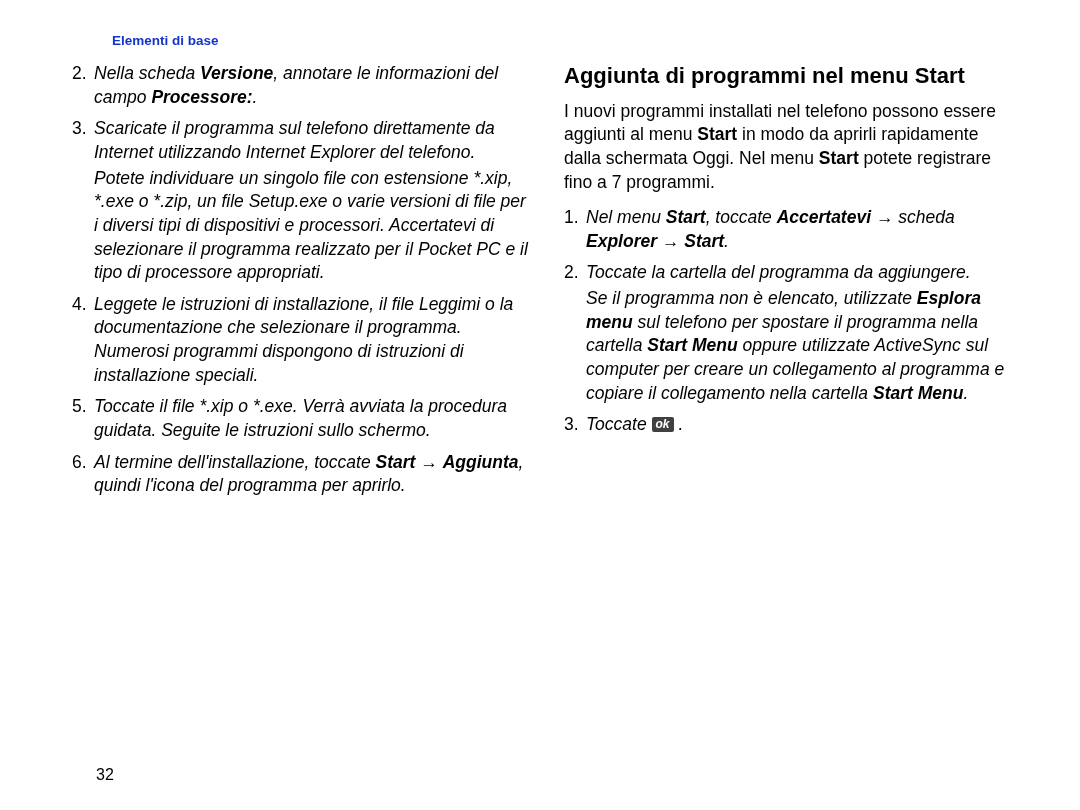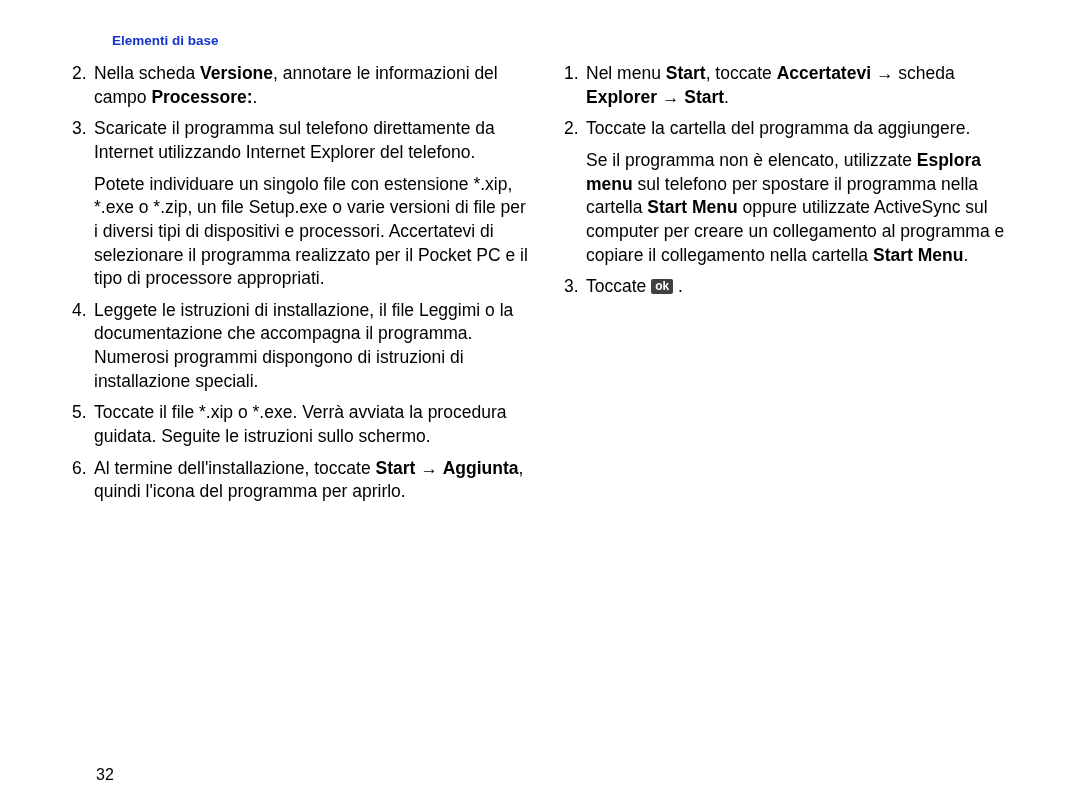--- a/index.html
+++ b/index.html
@@ -33,23 +33,24 @@
       display: flex;
       margin-bottom: 8px;
     }
     .num {
       width: 22px;
       flex-shrink: 0;
       text-align: left;
     }
     .txt {
       flex: 1;
+      font-style: italic;
     }
     .sub {
-      margin-top: 8px;
+      margin-top: 2px;
     }
     h2 {
       font-size: 22px;
       font-weight: bold;
       margin: 0 0 10px 0;
       line-height: 1.25;
     }
     .ok {
       display: inline-block;
       background: #404040;
@@ -82,32 +83,34 @@
       <div class="li">
         <div class="num">2.</div>
         <div class="txt">Nella scheda <b>Versione</b>, annotare le informazioni del campo <b>Processore:</b>.</div>
       </div>
       <div class="li">
         <div class="num">3.</div>
         <div class="txt">Scaricate il programma sul telefono direttamente da Internet utilizzando Internet Explorer del telefono.<div class="sub">Potete individuare un singolo file con estensione *.xip, *.exe o *.zip, un file Setup.exe o varie versioni di file per i diversi tipi di dispositivi e processori. Accertatevi di selezionare il programma realizzato per il Pocket PC e il tipo di processore appropriati.</div></div>
       </div>
       <div class="li">
         <div class="num">4.</div>
-        <div class="txt">Leggete le istruzioni di installazione, il file Leggimi o la documentazione che accompagna il programma. Numerosi programmi dispongono di istruzioni di installazione speciali.</div>
+        <div class="txt">Leggete le istruzioni di installazione, il file Leggimi o la documentazione che selezionare il programma. Numerosi programmi dispongono di istruzioni di installazione speciali.</div>
       </div>
       <div class="li">
         <div class="num">5.</div>
         <div class="txt">Toccate il file *.xip o *.exe. Verrà avviata la procedura guidata. Seguite le istruzioni sullo schermo.</div>
       </div>
       <div class="li">
         <div class="num">6.</div>
         <div class="txt">Al termine dell'installazione, toccate <b>Start</b> → <b>Aggiunta</b>, quindi l'icona del programma per aprirlo.</div>
       </div>
     </div>
   <div class="col" id="right-col">
+      <h2>Aggiunta di programmi nel menu Start</h2>
+      <div style="margin-bottom: 12px;">I nuovi programmi installati nel telefono possono essere aggiunti al menu <b>Start</b> in modo da aprirli rapidamente dalla schermata Oggi. Nel menu <b>Start</b> potete registrare fino a 7 programmi.</div>
       <div class="li">
         <div class="num">1.</div>
         <div class="txt">Nel menu <b>Start</b>, toccate <b>Accertatevi</b> → scheda <b>Explorer</b> → <b>Start</b>.</div>
       </div>
       <div class="li">
         <div class="num">2.</div>
         <div class="txt">Toccate la cartella del programma da aggiungere.<div class="sub">Se il programma non è elencato, utilizzate <b>Esplora menu</b> sul telefono per spostare il programma nella cartella <b>Start Menu</b> oppure utilizzate ActiveSync sul computer per creare un collegamento al programma e copiare il collegamento nella cartella <b>Start Menu</b>.</div></div>
       </div>
       <div class="li">
         <div class="num">3.</div>

